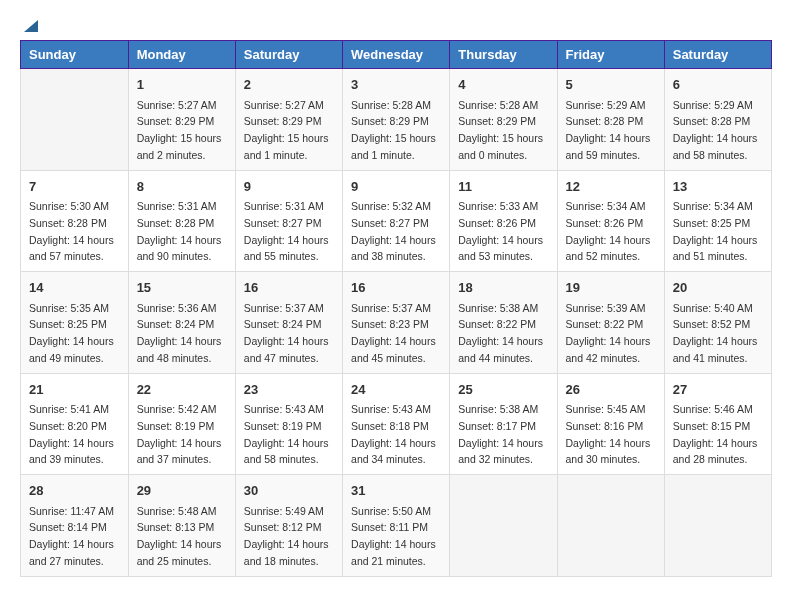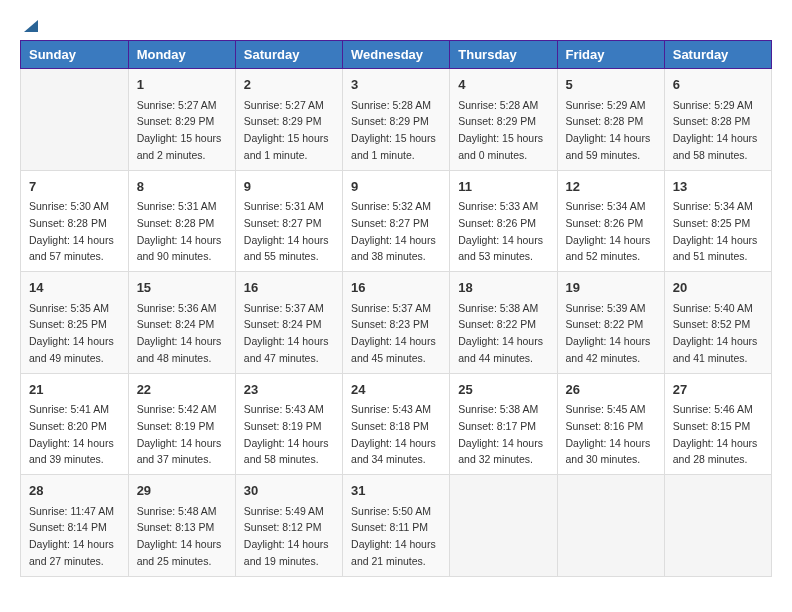--- a/index.html
+++ b/index.html
@@ -143,20 +143,20 @@
         <td><span class="day-number">22</span><span class="day-info">Sunrise: 5:42 AM</span><br><span class="day-info">Sunset: 8:19 PM</span><br><span class="day-info">Daylight: 14 hours</span><br><span class="day-info">and 37 minutes.</span><br></td>
         <td><span class="day-number">23</span><span class="day-info">Sunrise: 5:43 AM</span><br><span class="day-info">Sunset: 8:19 PM</span><br><span class="day-info">Daylight: 14 hours</span><br><span class="day-info">and 58 minutes.</span><br></td>
         <td><span class="day-number">24</span><span class="day-info">Sunrise: 5:43 AM</span><br><span class="day-info">Sunset: 8:18 PM</span><br><span class="day-info">Daylight: 14 hours</span><br><span class="day-info">and 34 minutes.</span><br></td>
         <td><span class="day-number">25</span><span class="day-info">Sunrise: 5:38 AM</span><br><span class="day-info">Sunset: 8:17 PM</span><br><span class="day-info">Daylight: 14 hours</span><br><span class="day-info">and 32 minutes.</span><br></td>
         <td><span class="day-number">26</span><span class="day-info">Sunrise: 5:45 AM</span><br><span class="day-info">Sunset: 8:16 PM</span><br><span class="day-info">Daylight: 14 hours</span><br><span class="day-info">and 30 minutes.</span><br></td>
         <td><span class="day-number">27</span><span class="day-info">Sunrise: 5:46 AM</span><br><span class="day-info">Sunset: 8:15 PM</span><br><span class="day-info">Daylight: 14 hours</span><br><span class="day-info">and 28 minutes.</span><br></td>
       </tr>
       <tr>
         <td><span class="day-number">28</span><span class="day-info">Sunrise: 11:47 AM</span><br><span class="day-info">Sunset: 8:14 PM</span><br><span class="day-info">Daylight: 14 hours</span><br><span class="day-info">and 27 minutes.</span><br></td>
         <td><span class="day-number">29</span><span class="day-info">Sunrise: 5:48 AM</span><br><span class="day-info">Sunset: 8:13 PM</span><br><span class="day-info">Daylight: 14 hours</span><br><span class="day-info">and 25 minutes.</span><br></td>
-        <td><span class="day-number">30</span><span class="day-info">Sunrise: 5:49 AM</span><br><span class="day-info">Sunset: 8:12 PM</span><br><span class="day-info">Daylight: 14 hours</span><br><span class="day-info">and 19 minutes.</span><br></td>
+        <td><span class="day-number">30</span><span class="day-info">Sunrise: 5:49 AM</span><br><span class="day-info">Sunset: 8:12 PM</span><br><span class="day-info">Daylight: 14 hours</span><br><span class="day-info">and 18 minutes.</span><br></td>
         <td><span class="day-number">31</span><span class="day-info">Sunrise: 5:50 AM</span><br><span class="day-info">Sunset: 8:11 PM</span><br><span class="day-info">Daylight: 14 hours</span><br><span class="day-info">and 21 minutes.</span><br></td>
         <td class="empty-cell"></td>
         <td class="empty-cell"></td>
         <td class="empty-cell"></td>
       </tr>
     </tbody>
 </table>
 
 </body></html>

